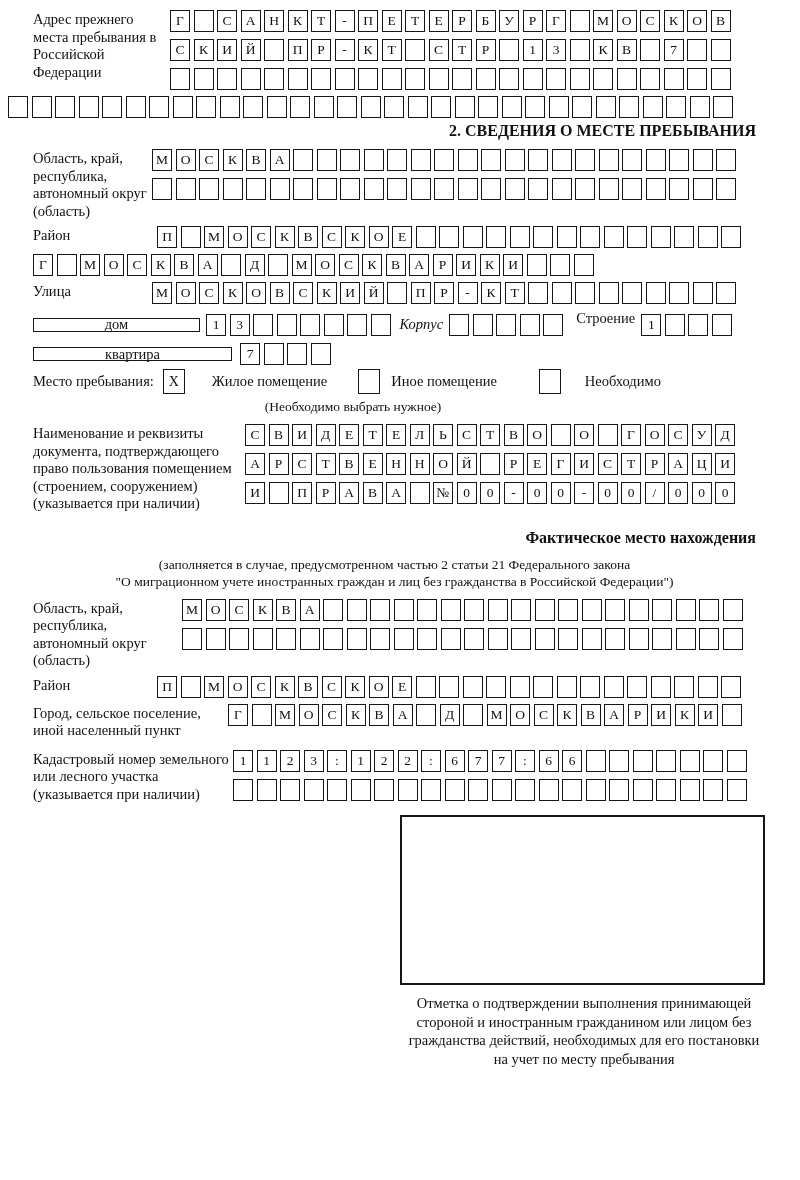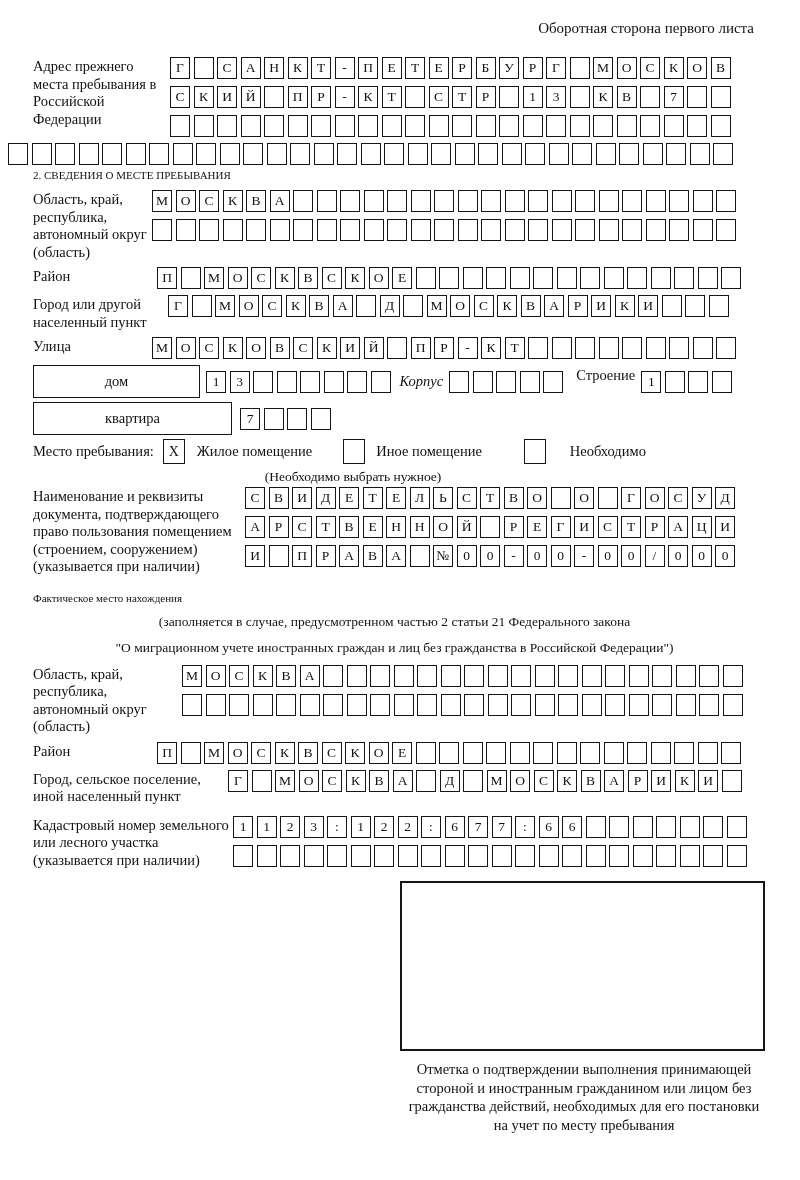--- a/index.html
+++ b/index.html
@@ -24,23 +24,23 @@
   .cell{
     box-sizing:border-box;flex:0 0 auto;
     width:20px;height:22px;
     border:1.5px solid #161616;
     display:flex;align-items:center;justify-content:center;
     font-size:13.5px;line-height:1;
   }
   .overflow-row{margin-left:-25px;margin-bottom:4px;}
   .small-note{font-size:13.5px;line-height:17px;margin-bottom:6px;}
   .centered{text-align:center;}
-  .sec-title{font-size:11px;font-weight:normal;text-align:left;margin:4px 0 9px 0;}
+  .sec-title{font-size:16px;font-weight:bold;text-align:right;margin:4px 0 9px 0;}
   .widebox{
-    box-sizing:border-box;border:1.5px solid #161616;height:33px;
+    box-sizing:border-box;border:1.5px solid #161616;height:14px;
     display:flex;align-items:center;justify-content:center;
     font-size:14.5px;flex:0 0 auto;
   }
   .inline-row{display:flex;align-items:center;margin-bottom:4px;}
   .inline-label{font-size:14.5px;flex:0 0 auto;}
   .checkbox{
     box-sizing:border-box;flex:0 0 auto;
     width:22px;height:25px;border:1.5px solid #161616;
     display:flex;align-items:center;justify-content:center;
     font-size:14px;
@@ -48,21 +48,20 @@
   .stamp-wrap{margin-left:367px;margin-top:12px;width:368px;}
   .stamp-box{box-sizing:border-box;width:365px;height:170px;border:2px solid #161616;margin-bottom:9px;}
   .stamp-caption{font-size:14.5px;line-height:18.5px;text-align:center;}
   .mt10{margin-top:10px;}
 </style>
 </head>
 <body>
 
 <div class="page">
 
-  <div class="side-note">Оборотная сторона первого листа</div>
 
   <div class="field">
     <div class="field-label lw137">Адрес прежнего места пребывания в Российской Федерации</div>
     <div class="cellcol">
       <div class="cellrow">
           <span class="cell">Г</span>
           <span class="cell"></span>
           <span class="cell">С</span>
           <span class="cell">А</span>
           <span class="cell">Н</span>
@@ -261,21 +260,20 @@
         <span class="cell"></span>
         <span class="cell"></span>
         <span class="cell"></span>
         <span class="cell"></span>
         <span class="cell"></span>
         <span class="cell"></span>
       </div>
   </div>
 
   <div class="field">
-    <div class="field-label lw135">Город или другой населенный пункт</div>
     <div class="cellrow">
         <span class="cell">Г</span>
         <span class="cell"></span>
         <span class="cell">М</span>
         <span class="cell">О</span>
         <span class="cell">С</span>
         <span class="cell">К</span>
         <span class="cell">В</span>
         <span class="cell">А</span>
         <span class="cell"></span>
@@ -363,27 +361,27 @@
         <span class="cell">7</span>
         <span class="cell"></span>
         <span class="cell"></span>
         <span class="cell"></span>
       </div>
   </div>
 
   <div class="inline-row">
     <div class="inline-label">Место пребывания:</div>
     <div class="checkbox" style="margin-left:9px;">X</div>
-    <div class="inline-label" style="margin-left:12px;">Жилое помещение</div>
+    <div class="inline-label" style="margin-left:27px;">Жилое помещение</div>
     <div class="checkbox" style="margin-left:31px;"></div>
     <div class="inline-label" style="margin-left:11px;">Иное помещение</div>
     <div class="checkbox" style="margin-left:42px;"></div>
     <div class="inline-label" style="margin-left:24px;">Необходимо</div>
   </div>
-  <div class="small-note" style="width:640px;text-align:center;margin-bottom:2px;font-family:Liberation Serif, serif;">(Необходимо выбрать нужное)</div>
+  <div class="small-note" style="width:640px;text-align:center;margin-bottom:9px;font-family:Liberation Serif, serif;">(Необходимо выбрать нужное)</div>
 
   <div class="field" style="margin-bottom:16px;">
     <div class="field-label lw212">Наименование и реквизиты документа, подтверждающего право пользования помещением (строением, сооружением) (указывается при наличии)</div>
     <div class="cellcol">
       <div class="cellrow">
           <span class="cell">С</span>
           <span class="cell">В</span>
           <span class="cell">И</span>
           <span class="cell">Д</span>
           <span class="cell">Е</span>
@@ -447,21 +445,21 @@
           <span class="cell">0</span>
           <span class="cell">/</span>
           <span class="cell">0</span>
           <span class="cell">0</span>
           <span class="cell">0</span>
         </div>
     </div>
   </div>
 
   <div class="sec-title" style="">Фактическое место нахождения</div>
-  <div class="small-note centered" style="margin-bottom:9px;">(заполняется в случае, предусмотренном частью 2 статьи 21 Федерального закона</div>
+  <div class="small-note centered" style="margin-bottom:0;">(заполняется в случае, предусмотренном частью 2 статьи 21 Федерального закона</div>
   <div class="small-note centered" style="margin-bottom:9px;">"О миграционном учете иностранных граждан и лиц без гражданства в Российской Федерации")</div>
 
   <div class="field">
     <div class="field-label lw149">Область, край, республика, автономный округ (область)</div>
     <div class="cellcol">
       <div class="cellrow">
           <span class="cell">М</span>
           <span class="cell">О</span>
           <span class="cell">С</span>
           <span class="cell">К</span>

